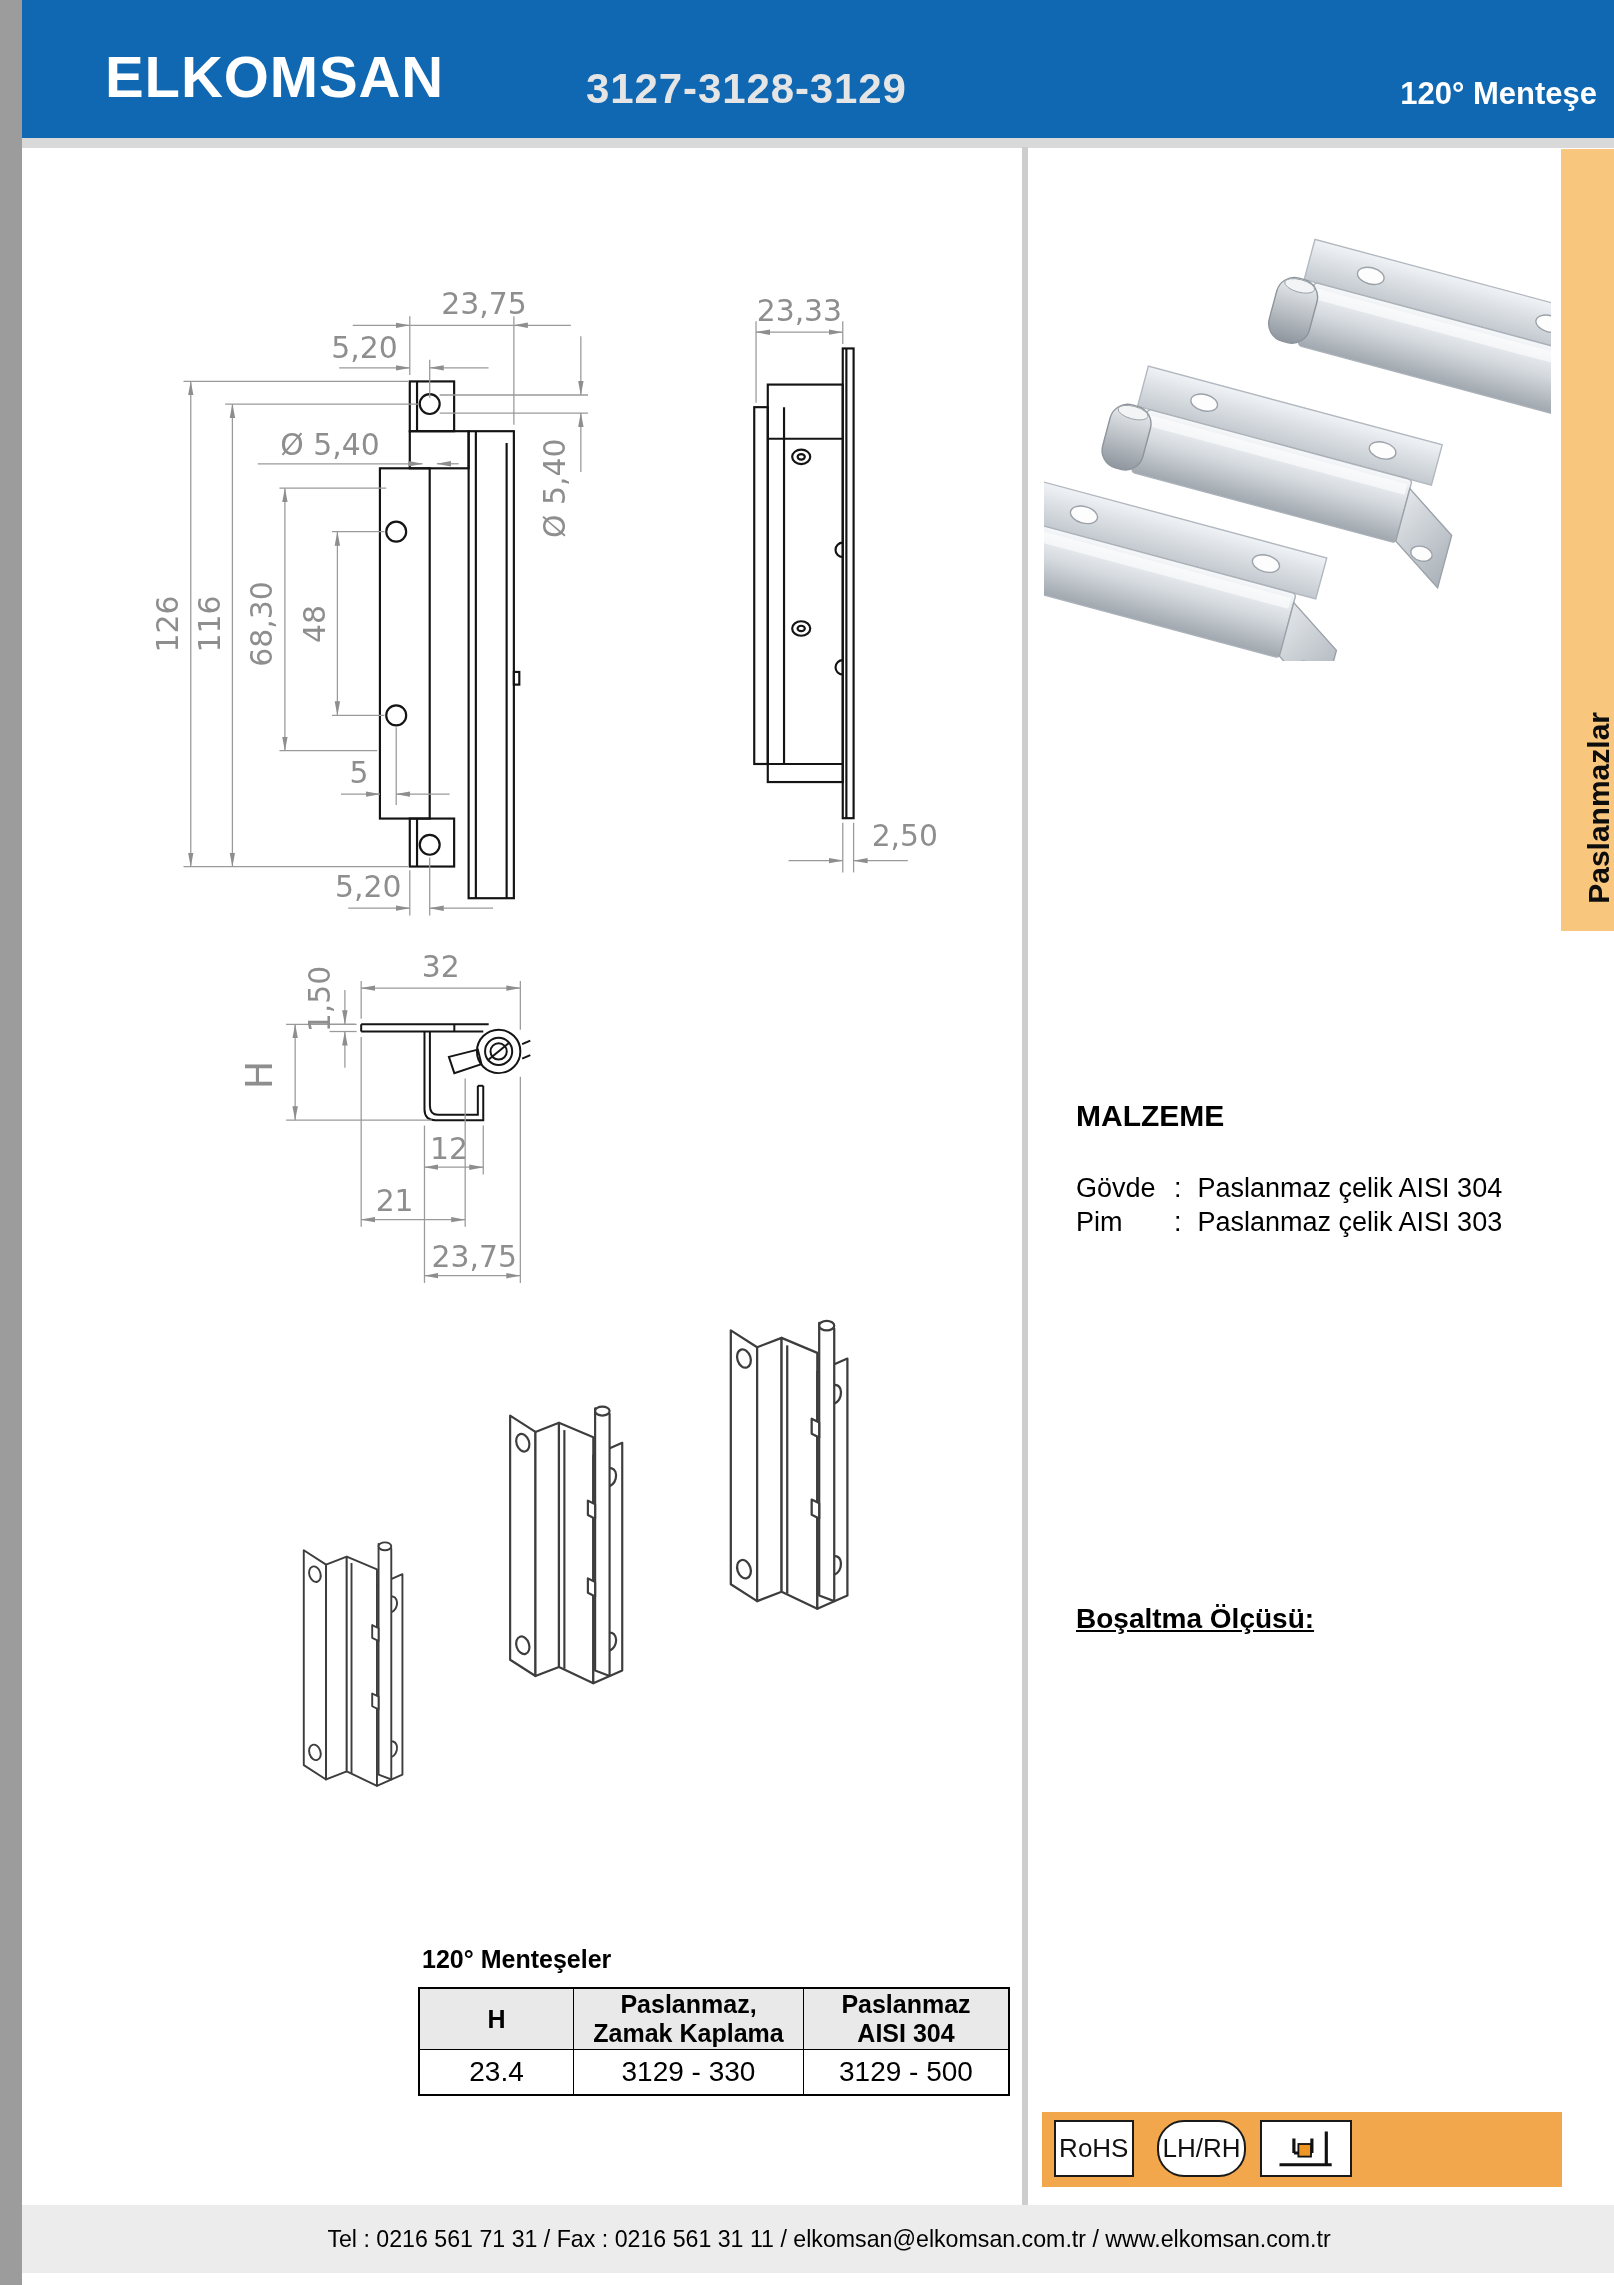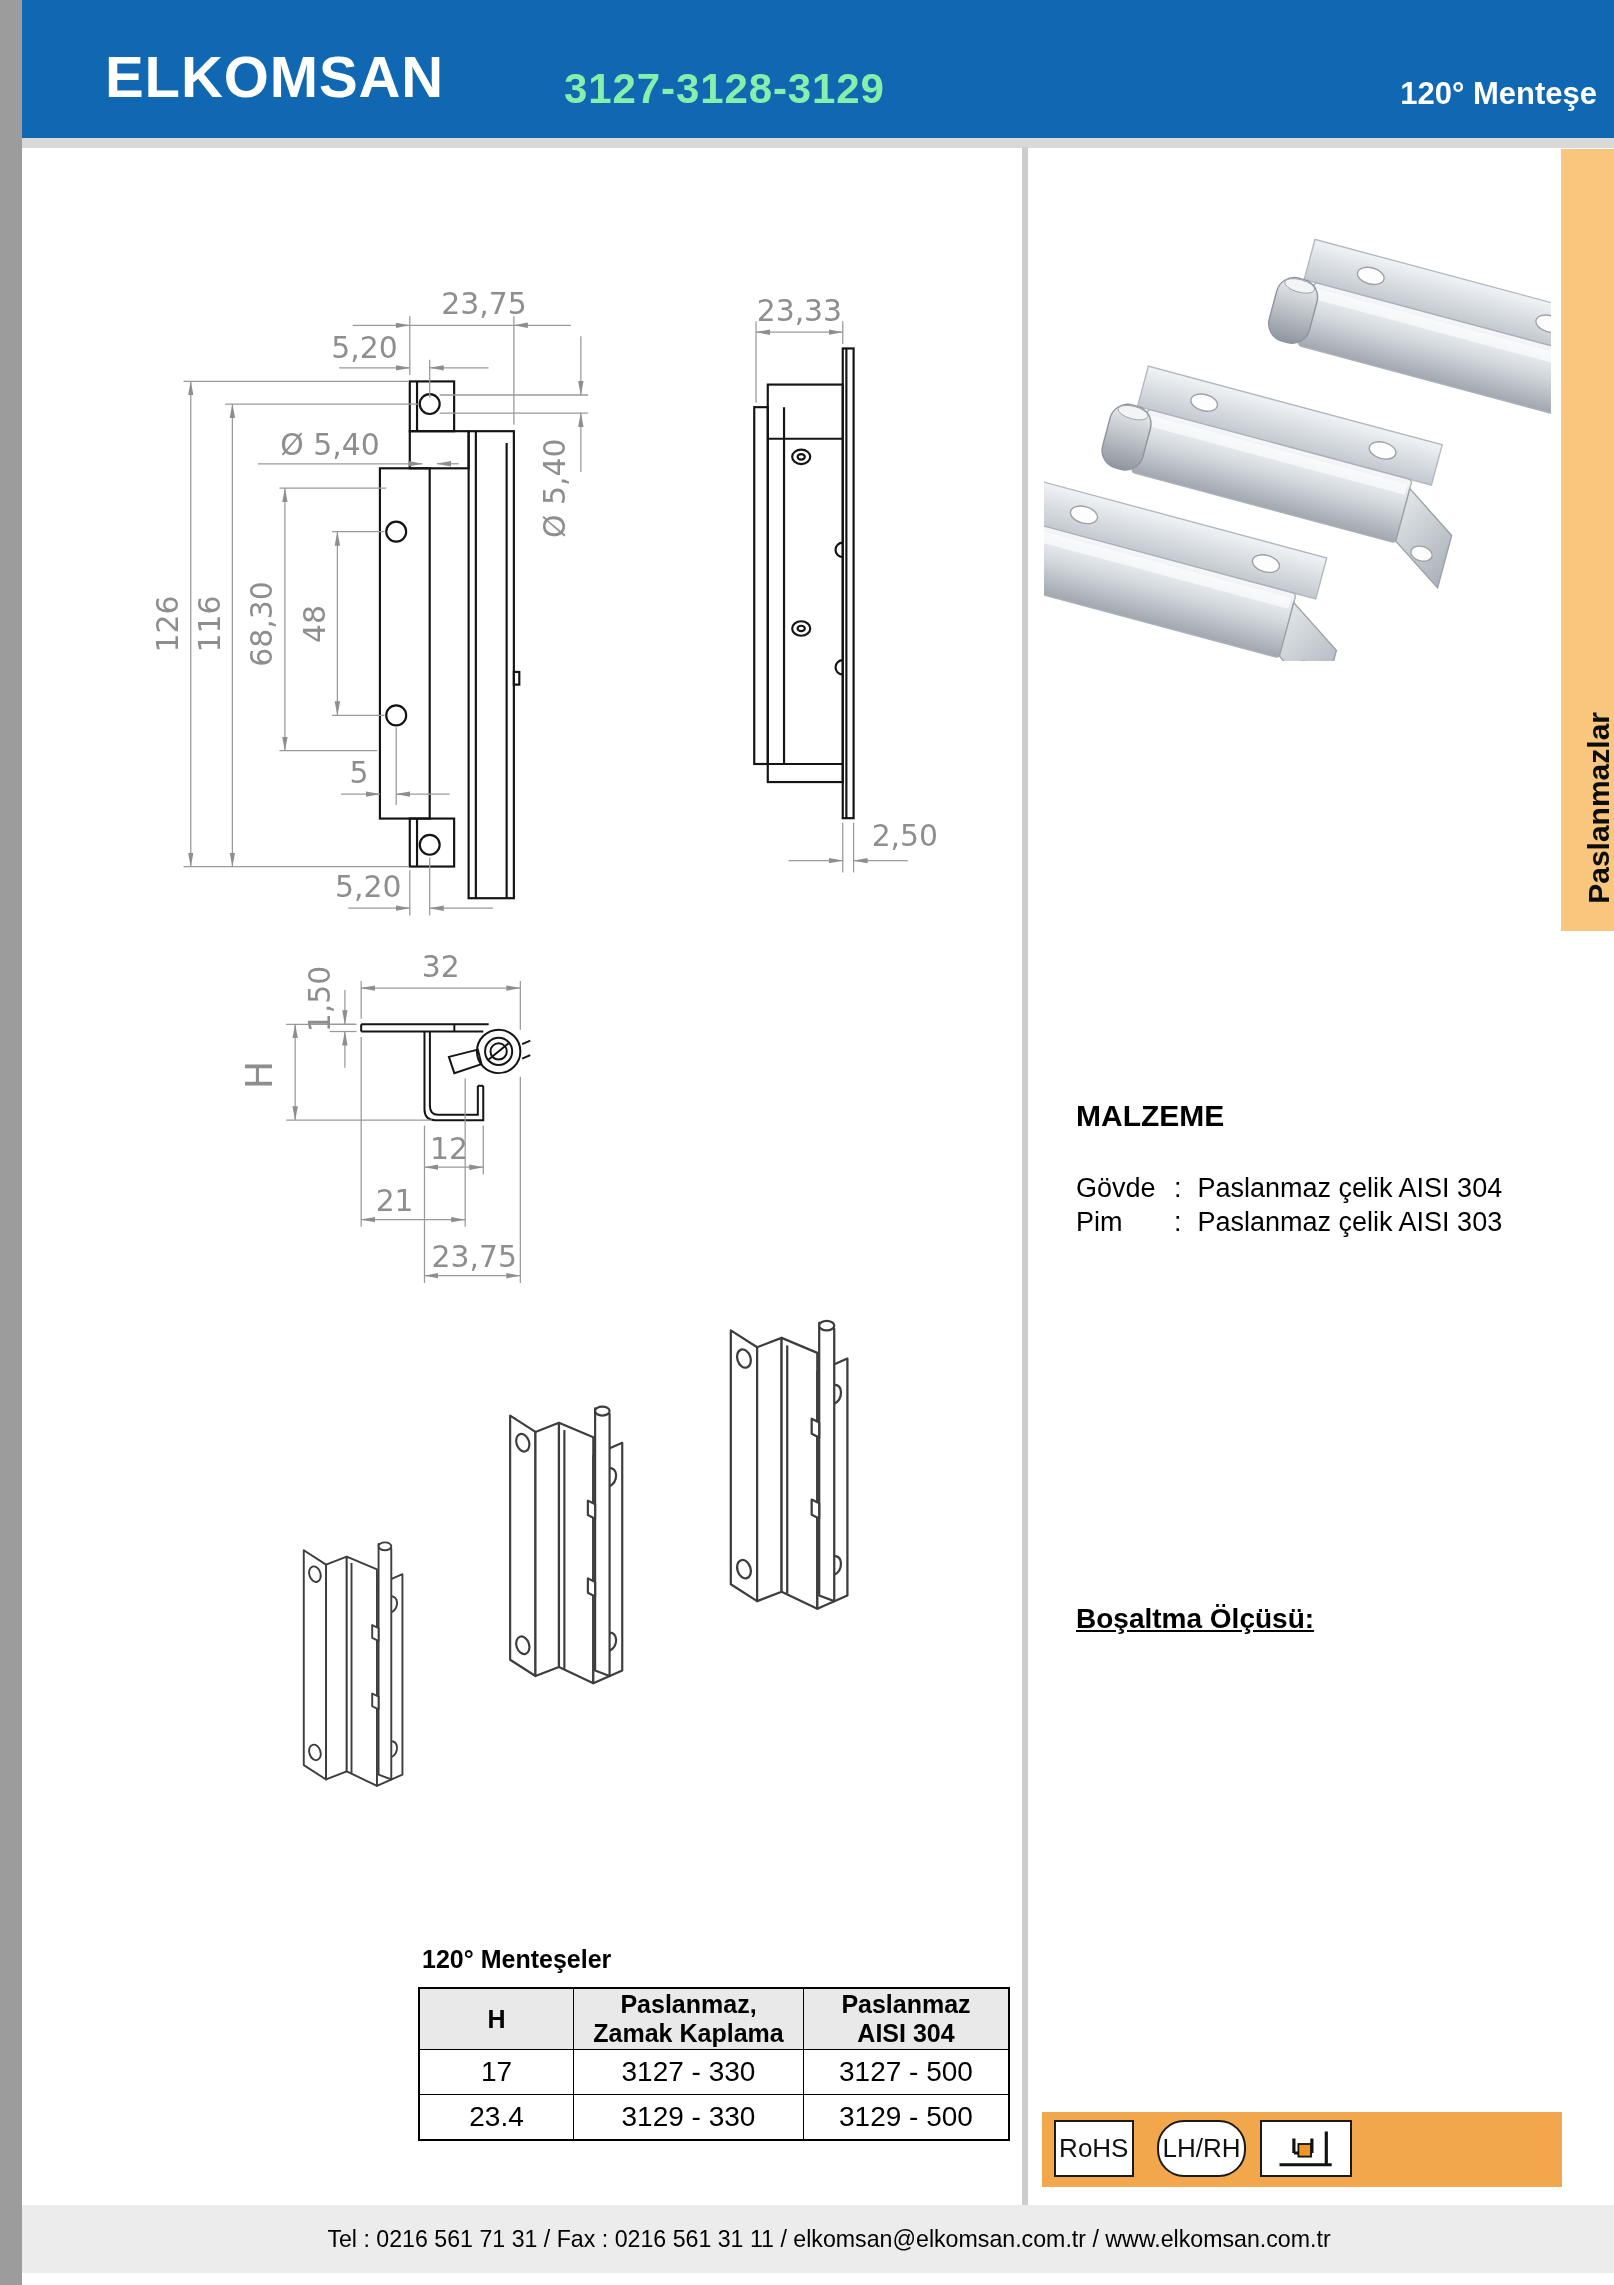--- a/index.html
+++ b/index.html
@@ -1,21 +1,21 @@
 <!DOCTYPE html>
 <html style="font-size:14.5px"><head>
 <meta charset="utf-8">
 <style>
   html,body{margin:0;padding:0;background:#9c9c9c;}
   .page{position:relative;width:1615px;height:2285px;background:#ffffff;overflow:hidden;
         font-family:"Liberation Sans",sans-serif;color:#000;margin-left:22px;}
   
   .header{position:absolute;left:0;top:0;width:1615px;height:138px;background:#1168b2;}
   .brand{position:absolute;left:83px;top:43px;font-size:58px;font-weight:bold;color:#fff;letter-spacing:0.9px;}
-  .prod-codes{position:absolute;left:542px;top:65px;font-size:42px;font-weight:bold;color:#86efac;letter-spacing:0.9px;}
+  .prod-codes{position:absolute;left:564px;top:65px;font-size:42px;font-weight:bold;color:#e5e5e5;letter-spacing:0.9px;}
   .prod-type{position:absolute;right:40px;top:76px;font-size:31px;font-weight:bold;color:#fff;}
   .header-strip{position:absolute;left:0;top:138px;width:1615px;height:10px;background:#d9d9d9;}
   
   .divider{position:absolute;left:1000px;top:147px;width:6.3px;height:2058px;background:#cdcdcd;}
   .side-tab{position:absolute;left:1539px;top:149px;width:76px;height:782px;background:#f8c77d;
             display:flex;flex-direction:column;justify-content:flex-end;align-items:center;padding-bottom:27px;box-sizing:border-box;}
   .side-tab span{writing-mode:vertical-rl;transform:rotate(180deg);font-size:30px;font-weight:bold;color:#0d0d0d;}
   
   .svg-abs{position:absolute;}
   svg text{font-family:"DejaVu Sans","Liberation Sans",sans-serif;}
@@ -328,25 +328,20 @@
           <div>Zamak Kaplama</div>
         </th>
         <th class="col-a">
           <div>Paslanmaz</div>
           <div>AISI 304</div>
         </th>
       </tr>
     </thead>
     <tbody>
       <tr>
-        <td>17</td>
-        <td>3127 - 330</td>
-        <td>3127 - 500</td>
-      </tr>
-      <tr>
         <td>23.4</td>
         <td>3129 - 330</td>
         <td>3129 - 500</td>
       </tr>
     </tbody>
   </table>
 
   <div class="badge-strip">
     <div class="badge rohs">RoHS</div>
     <div class="badge lhrh">LH/RH</div>

